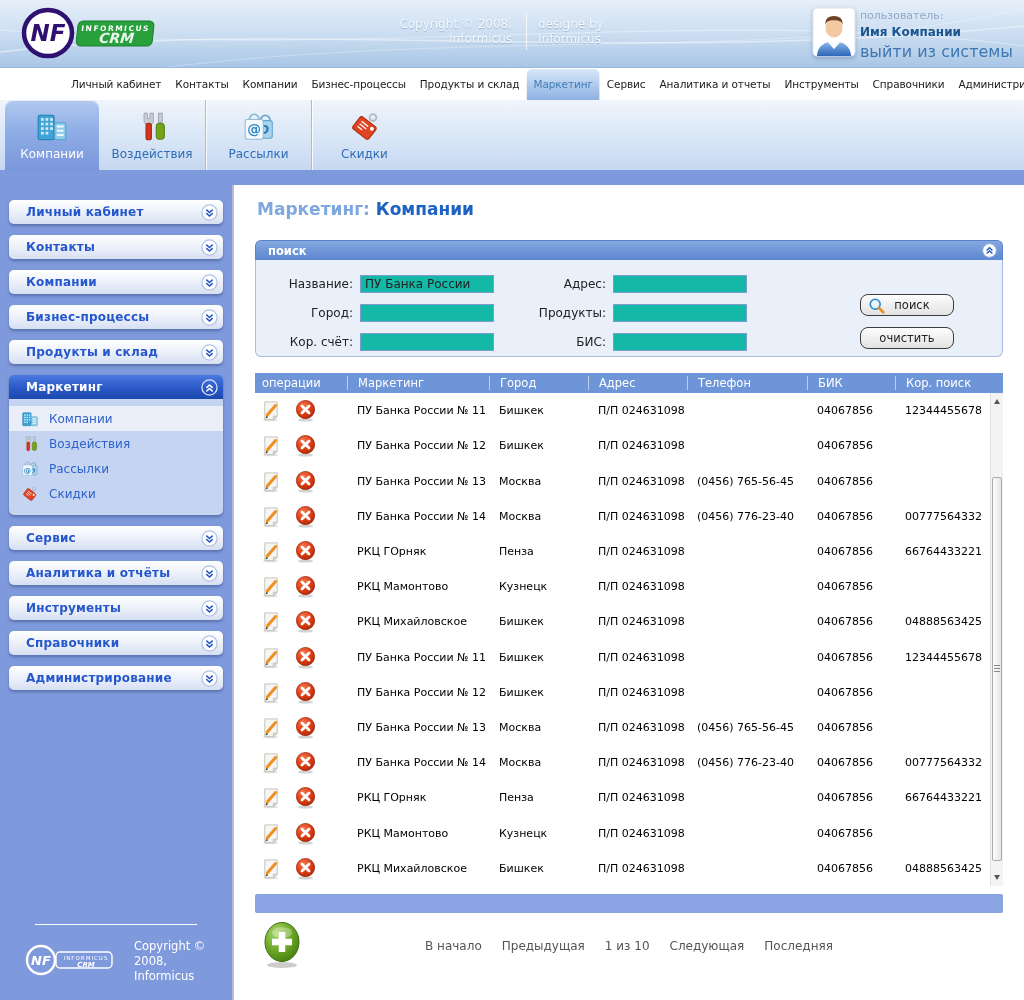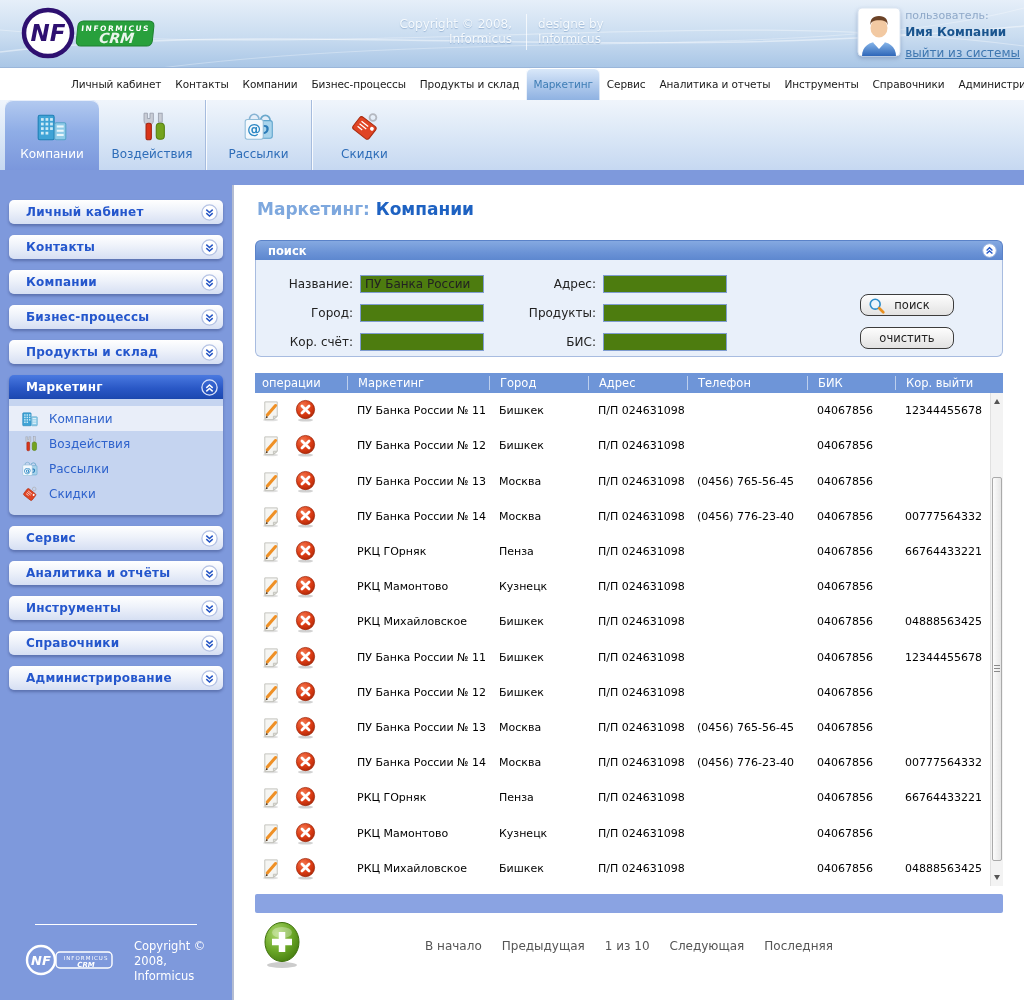--- a/index.html
+++ b/index.html
@@ -7,26 +7,26 @@
   body{font-family:"DejaVu Sans","Liberation Sans",sans-serif;background:#fff;position:relative}
   .page{width:1024px;height:1000px;position:relative;background:#fff}
 
   
   .header{position:relative;height:68px;background:linear-gradient(180deg,#e6eff9 0%,#c9dcf0 55%,#a9c6e6 100%);border-bottom:1px solid #9ab6da;overflow:hidden}
   .waves{position:absolute;left:0;top:0}
   .logo{position:absolute;left:20px;top:6px}
   .hdr-copy{position:absolute;left:398px;top:17px;width:114px;text-align:right;font-size:12px;line-height:15px;color:#f6fafd;text-shadow:0 1px 1px rgba(110,145,190,.55)}
   .hdr-vline{position:absolute;left:526px;top:14px;width:1px;height:36px;background:rgba(255,255,255,.75)}
   .hdr-designed{position:absolute;left:538px;top:17px;font-size:12px;line-height:15px;color:#f6fafd;text-shadow:0 1px 1px rgba(110,145,190,.55)}
-  .userbox{position:absolute;right:4px;top:7px;display:flex;align-items:flex-end;gap:4px}
+  .userbox{position:absolute;right:11px;top:7px;display:flex;align-items:flex-end;gap:4px}
   .avatar{filter:drop-shadow(0 2px 2px rgba(60,90,140,.35))}
   .usertext{padding-top:2px}
   .user-label{font-size:11px;color:#8ea8c8;margin-bottom:3px}
   .user-name{font-size:12px;font-weight:bold;color:#19548e;margin-bottom:3px}
-  .logout{font-size:12px;color:#3f77b0;text-decoration:underline;cursor:pointer;display:inline-block}
+  .logout{font-size:16px;color:#3f77b0;cursor:pointer;display:inline-block}
 
   
   .navbar{display:flex;height:32px;background:#fff;padding-left:64px;white-space:nowrap}
   .nav-tab{padding:0 7px;line-height:32px;font-size:10.5px;letter-spacing:-.1px;color:#1a1a1a;cursor:pointer}
   .nav-tab.active{background:linear-gradient(180deg,#dceafa 0%,#afc9ec 55%,#8fb2e2 100%);border-radius:6px 6px 0 0;color:#3e7db5;box-shadow:inset 0 1px 0 #fff,inset 1px 0 0 rgba(255,255,255,.8),inset -1px 0 0 rgba(255,255,255,.6)}
 
   
   .toolbar{display:flex;align-items:stretch;height:70px;background:linear-gradient(180deg,#f0f5fc 0%,#dde9f7 45%,#c6d8f1 100%)}
   .tool-item{width:106px;display:flex;flex-direction:column;align-items:center;justify-content:center;gap:3px;cursor:pointer}
   .tool-item + .tool-item{border-left:1px solid #a6bcde;box-shadow:inset 1px 0 0 rgba(255,255,255,.85)}
@@ -67,21 +67,21 @@
   .title-name{color:#1e62c2}
 
   .search{width:748px;margin-top:21px}
   .search-head{height:20px;background:linear-gradient(180deg,#85a9e1 0%,#6b93d6 60%,#5d87cf 100%);border:1px solid #5a82c8;border-bottom:none;border-radius:6px 6px 0 0;display:flex;align-items:center;padding:0 5px 0 12px}
   .search-head .search-head-label{color:#fff;font-weight:bold;font-size:11.5px;flex:1}
   .collapse-btn{background:none;border:none;display:flex;cursor:pointer;padding:0}
   .search-body{position:relative;background:#e9f0fa;border:1px solid #a8bce0;border-top:none;border-radius:0 0 6px 6px;padding:9px 0 0}
   .s-row{display:flex;align-items:center;height:29px}
   .s-row label{width:97px;text-align:right;margin-right:7px;font-size:12px;color:#222}
   .s-row label.l2{width:112px}
-  .s-row input{width:124px;height:18px;border:1px solid #7f9cd0;font-size:12px;padding:1px 4px;font-family:inherit;background:#4d7c0f;color:#222}
+  .s-row input{width:134px;height:18px;border:1px solid #7f9cd0;font-size:12px;padding:1px 4px;font-family:inherit;background:#14b8a6;color:#222}
   .search-btns{position:absolute;right:48px;top:34px;display:flex;flex-direction:column;gap:11px}
   .btn{position:relative;width:94px;height:22px;border:1.5px solid #3c3c3c;border-radius:8px;background:linear-gradient(180deg,#fdfdfd,#e2e2e2);font-size:11.5px;color:#222;font-family:inherit;cursor:pointer;display:flex;align-items:center;justify-content:center}
   .btn .mag{position:absolute;left:6px;top:2px;display:flex}
   .btn .btn-label{padding-left:10px}
   .btn.plain .btn-label{padding-left:0}
 
   .tablewrap{width:748px;margin-top:16px}
   .thead{height:20px;background:#6e95d8;display:grid;grid-template-columns:92px 142px 99px 99px 120px 88px 1fr;align-items:center}
   .th{color:#fff;font-size:11.5px;padding-left:10px;border-left:1px solid rgba(255,255,255,.55);height:14px;line-height:14px;white-space:nowrap;overflow:hidden}
   .th:first-child{border-left:none;padding-left:7px}
@@ -502,21 +502,21 @@
       </section>
 
       <section class="tablewrap">
         <div class="thead">
           <div class="th">операции</div>
           <div class="th">Маркетинг</div>
           <div class="th">Город</div>
           <div class="th">Адрес</div>
           <div class="th">Телефон</div>
           <div class="th">БИК</div>
-          <div class="th">Кор. выйти</div>
+          <div class="th">Кор. поиск</div>
         </div>
         <div class="tbody" id="tbody">
           <div class="trow">
               <div class="ops">
                 <button class="icon-btn">
                   <svg width="23" height="23" viewBox="0 0 24 24">
     <ellipse cx="11" cy="21.8" rx="8" ry="1.5" fill="rgba(0,0,0,.12)"></ellipse>
     <path d="M5 3 h13 v15 l-4 3.5 H5 z" fill="#f5f5f2" stroke="#c2c2bc"></path>
     <path d="M14 21.5 l4-3.5 h-4 z" fill="#ddddd6" stroke="#c2c2bc"></path>
     <path d="M16.2 6.8 L7.6 16.6" stroke="#ef9026" stroke-width="3.2" stroke-linecap="round"></path>

